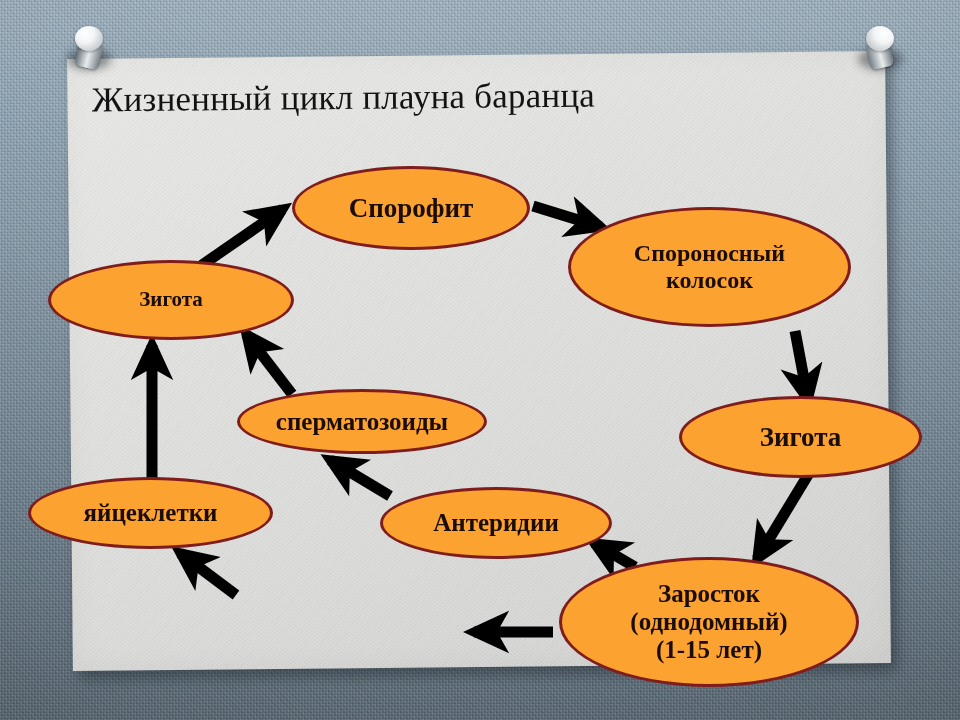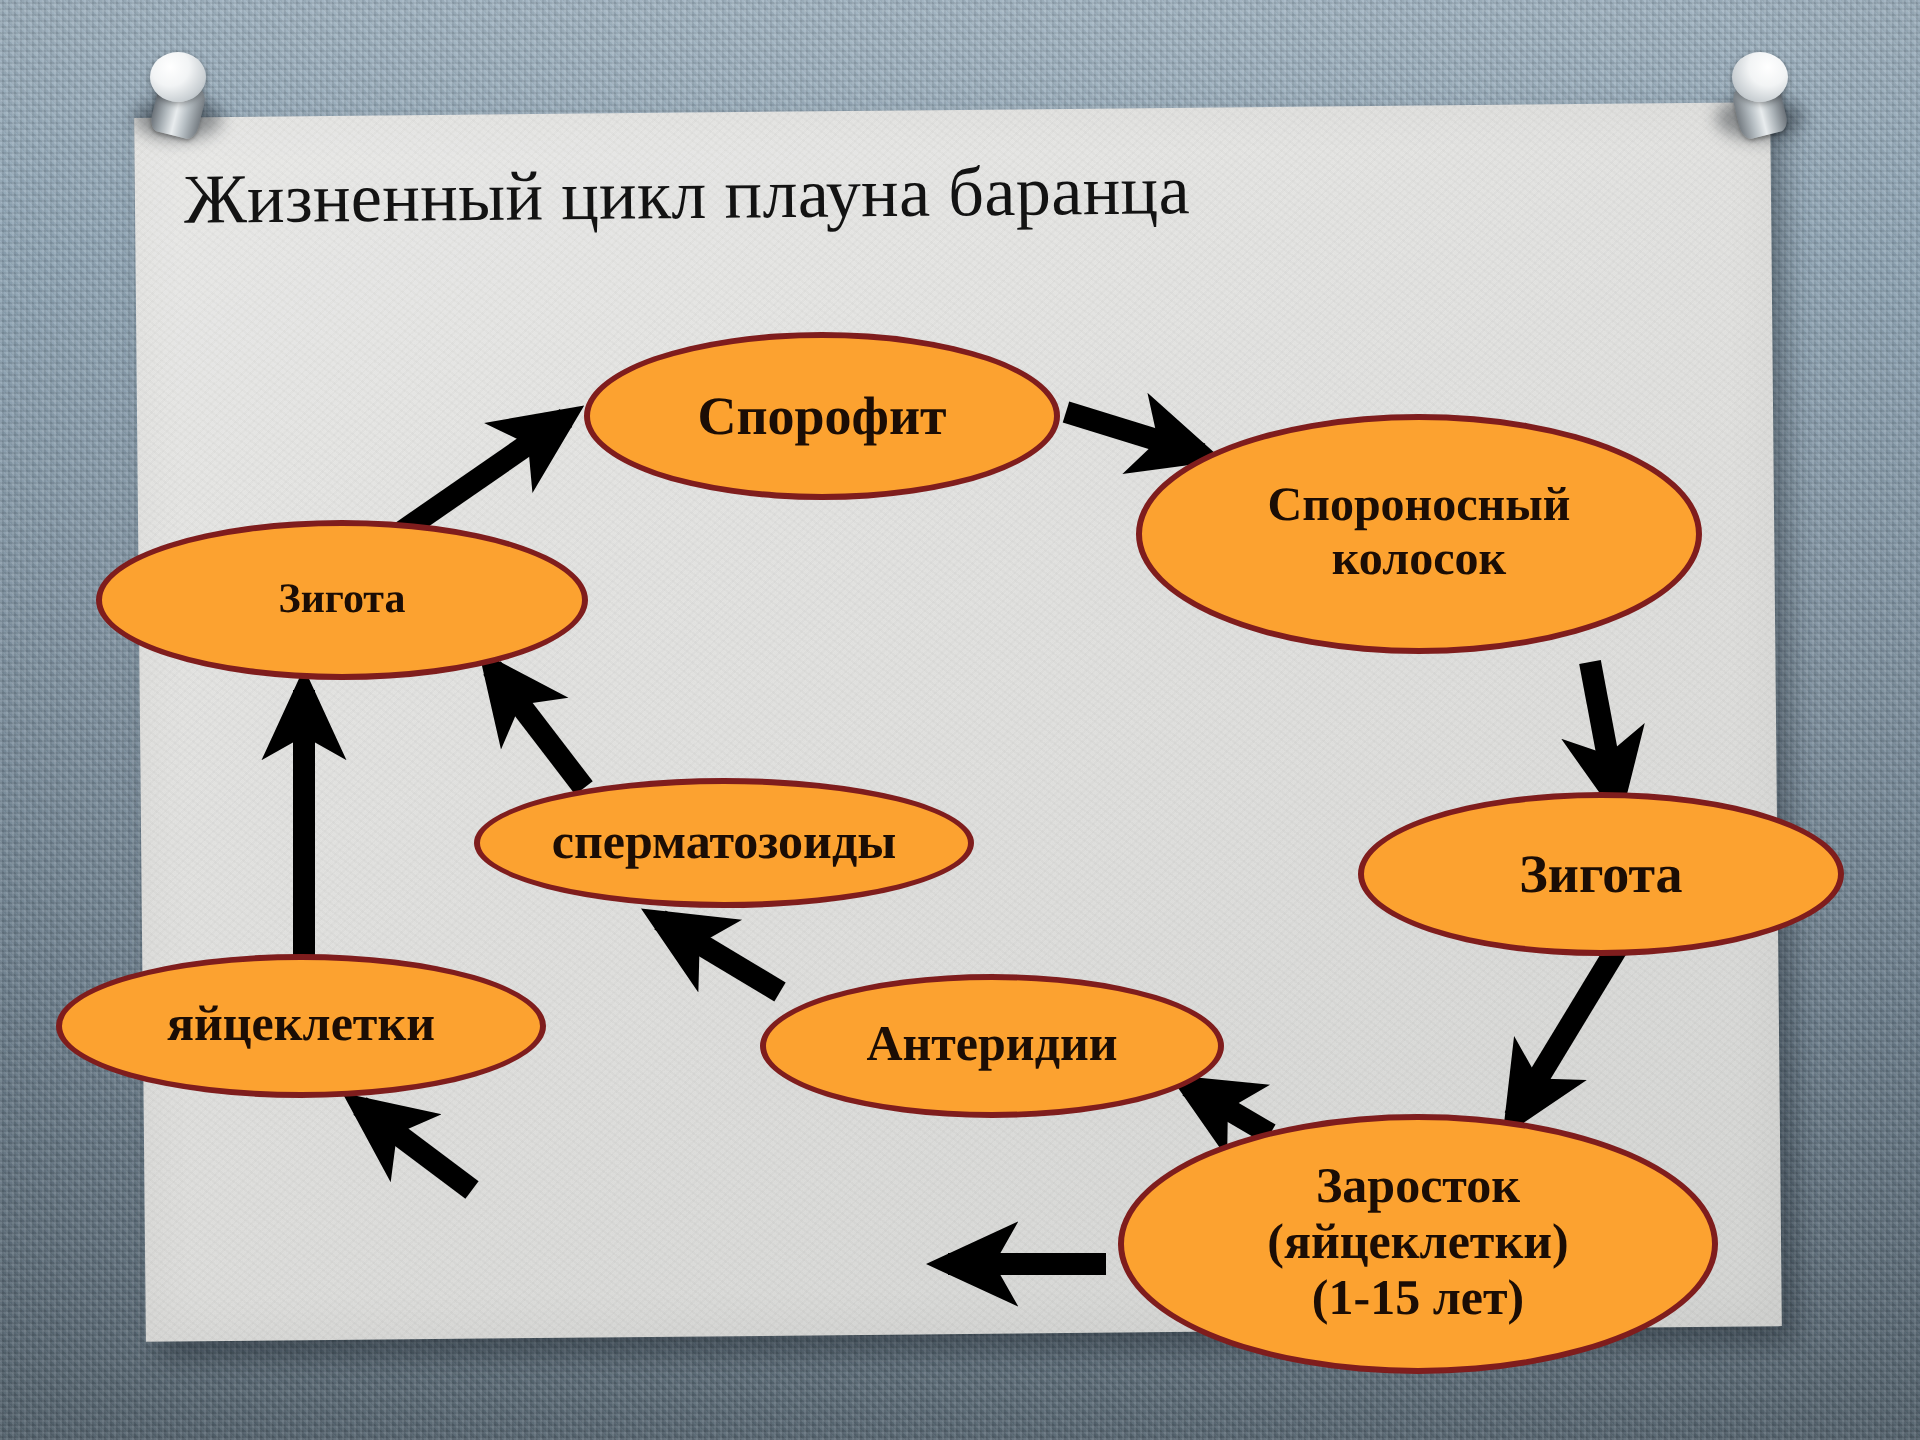--- a/index.html
+++ b/index.html
@@ -151,21 +151,21 @@
     <span>Спороносный</span>
     <span>колосок</span>
   </div>
 
   <div class="node" style="left:679px;top:396px;width:243px;height:82px;font-size:27px;">
     <span>Зигота</span>
   </div>
 
   <div class="node" style="left:559px;top:557px;width:300px;height:130px;font-size:25px;flex-direction:column;font-family:Liberation Serif, serif;">
     <span>Заросток</span>
-    <span>(яйцеклетки)</span>
+    <span>(однодомный)</span>
     <span>(1-15 лет)</span>
   </div>
 
 
   <div class="node" style="left:380px;top:487px;width:232px;height:72px;font-size:25px;">
     <span>Антеридии</span>
   </div>
 
   <div class="node" style="left:28px;top:477px;width:245px;height:72px;font-size:25px;">
     <span>яйцеклетки</span>

